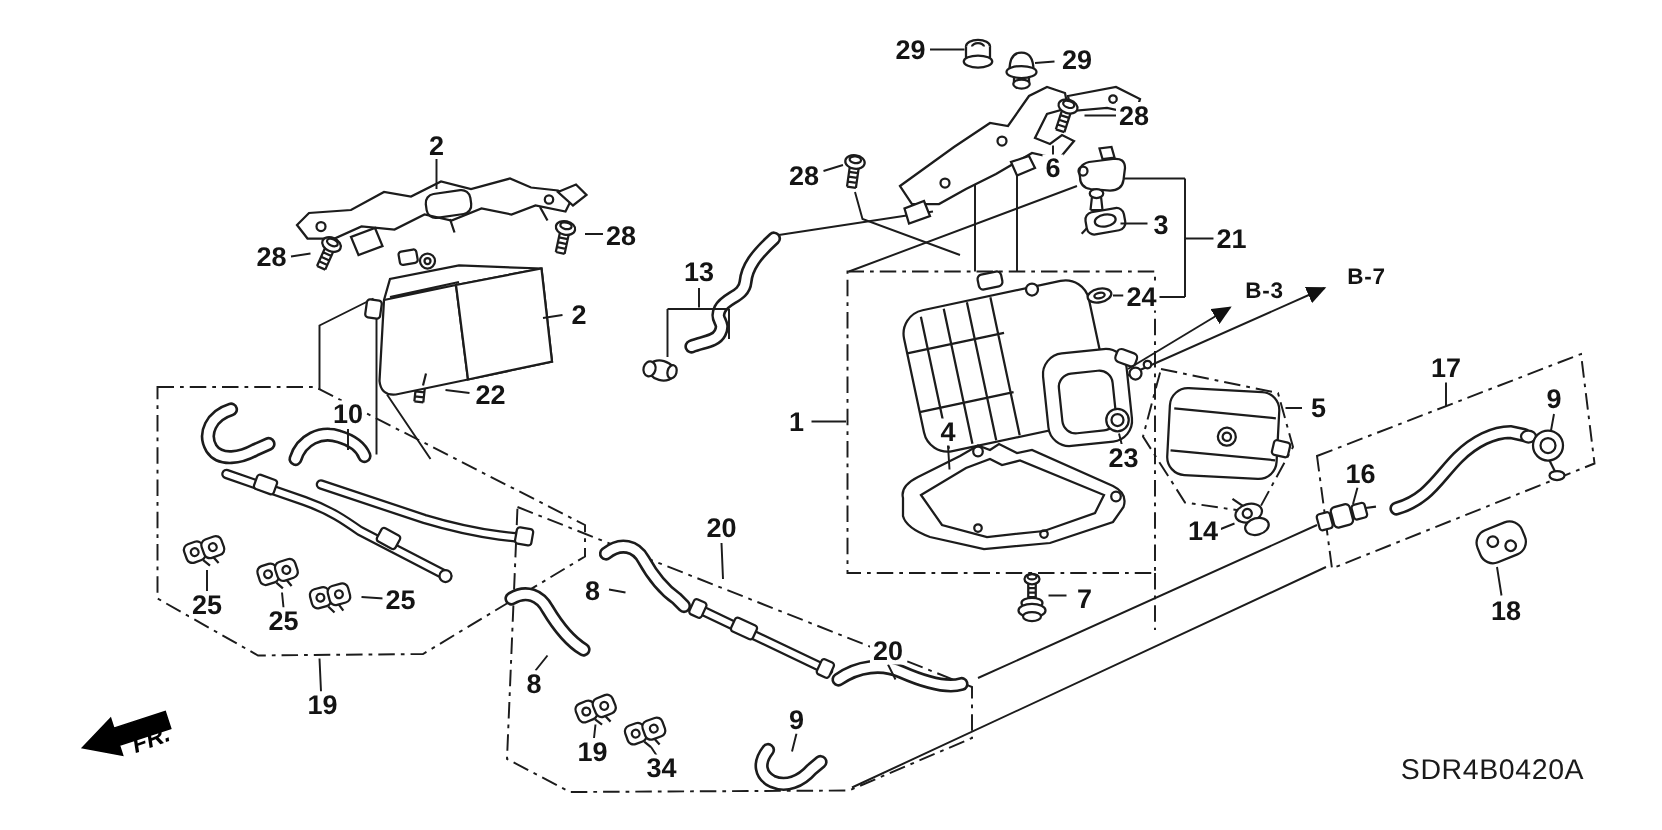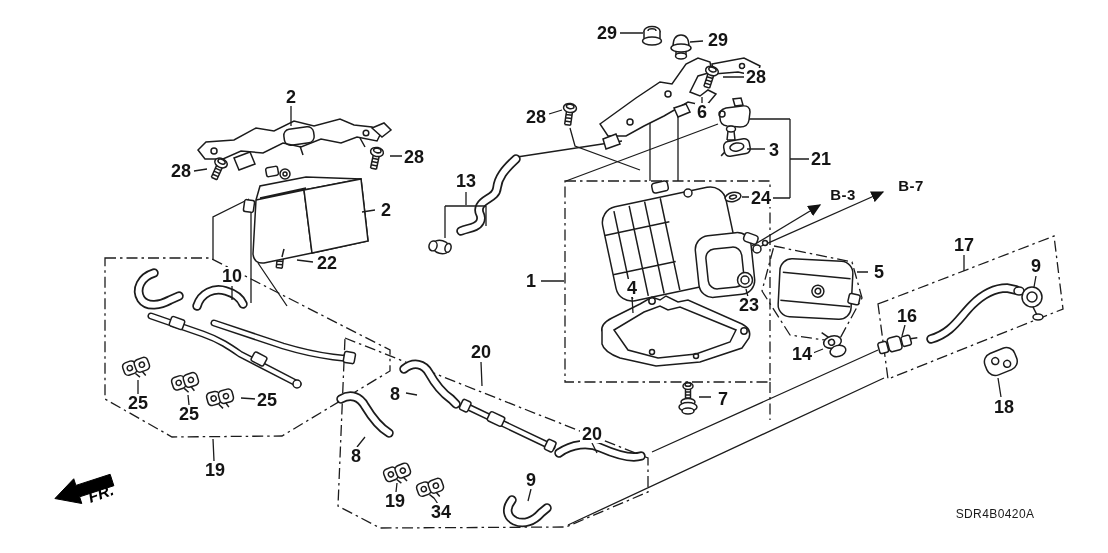--- a/index.html
+++ b/index.html
@@ -2,21 +2,21 @@
 <html><head>
 <meta charset="utf-8">
 <style>
   html,body{margin:0;padding:0;background:#ffffff;}
   #stage{position:relative;width:1108px;height:553px;background:#fff;overflow:hidden;
          font-family:"Liberation Sans",sans-serif;}
   #art{position:absolute;left:0;top:0;}
   .plabel{position:absolute;transform:translate(-50%,-50%);font-weight:bold;font-size:18px;
           color:#141414;line-height:1;background:#fff;padding:0 2px;white-space:nowrap;}
   .plabel.view{font-size:15px;letter-spacing:.5px;}
-  #diagram-code{position:absolute;transform:translate(-50%,-50%);font-size:12px;color:#1a1a1a;
+  #diagram-code{position:absolute;transform:translate(-50%,-50%);font-size:19px;color:#1a1a1a;
           letter-spacing:.4px;}
   #fr-label{position:absolute;transform:translate(-50%,-50%) rotate(-20deg);font-weight:bold;
           font-style:italic;font-size:16px;color:#000;}
   svg *{vector-effect:non-scaling-stroke;}
   .ln{stroke:#1c1c1c;stroke-width:1.3;fill:none;}
   .dash{stroke:#1c1c1c;stroke-width:1.3;fill:none;stroke-dasharray:11 4 2.5 4;}
   .part{stroke:#1c1c1c;stroke-width:1.5;fill:#fff;}
   .pno{stroke:#1c1c1c;stroke-width:1.5;fill:none;}
   .hoseO{stroke:#1c1c1c;stroke-width:9.5;fill:none;stroke-linecap:round;}
   .hoseI{stroke:#ffffff;stroke-width:6;fill:none;stroke-linecap:round;}

